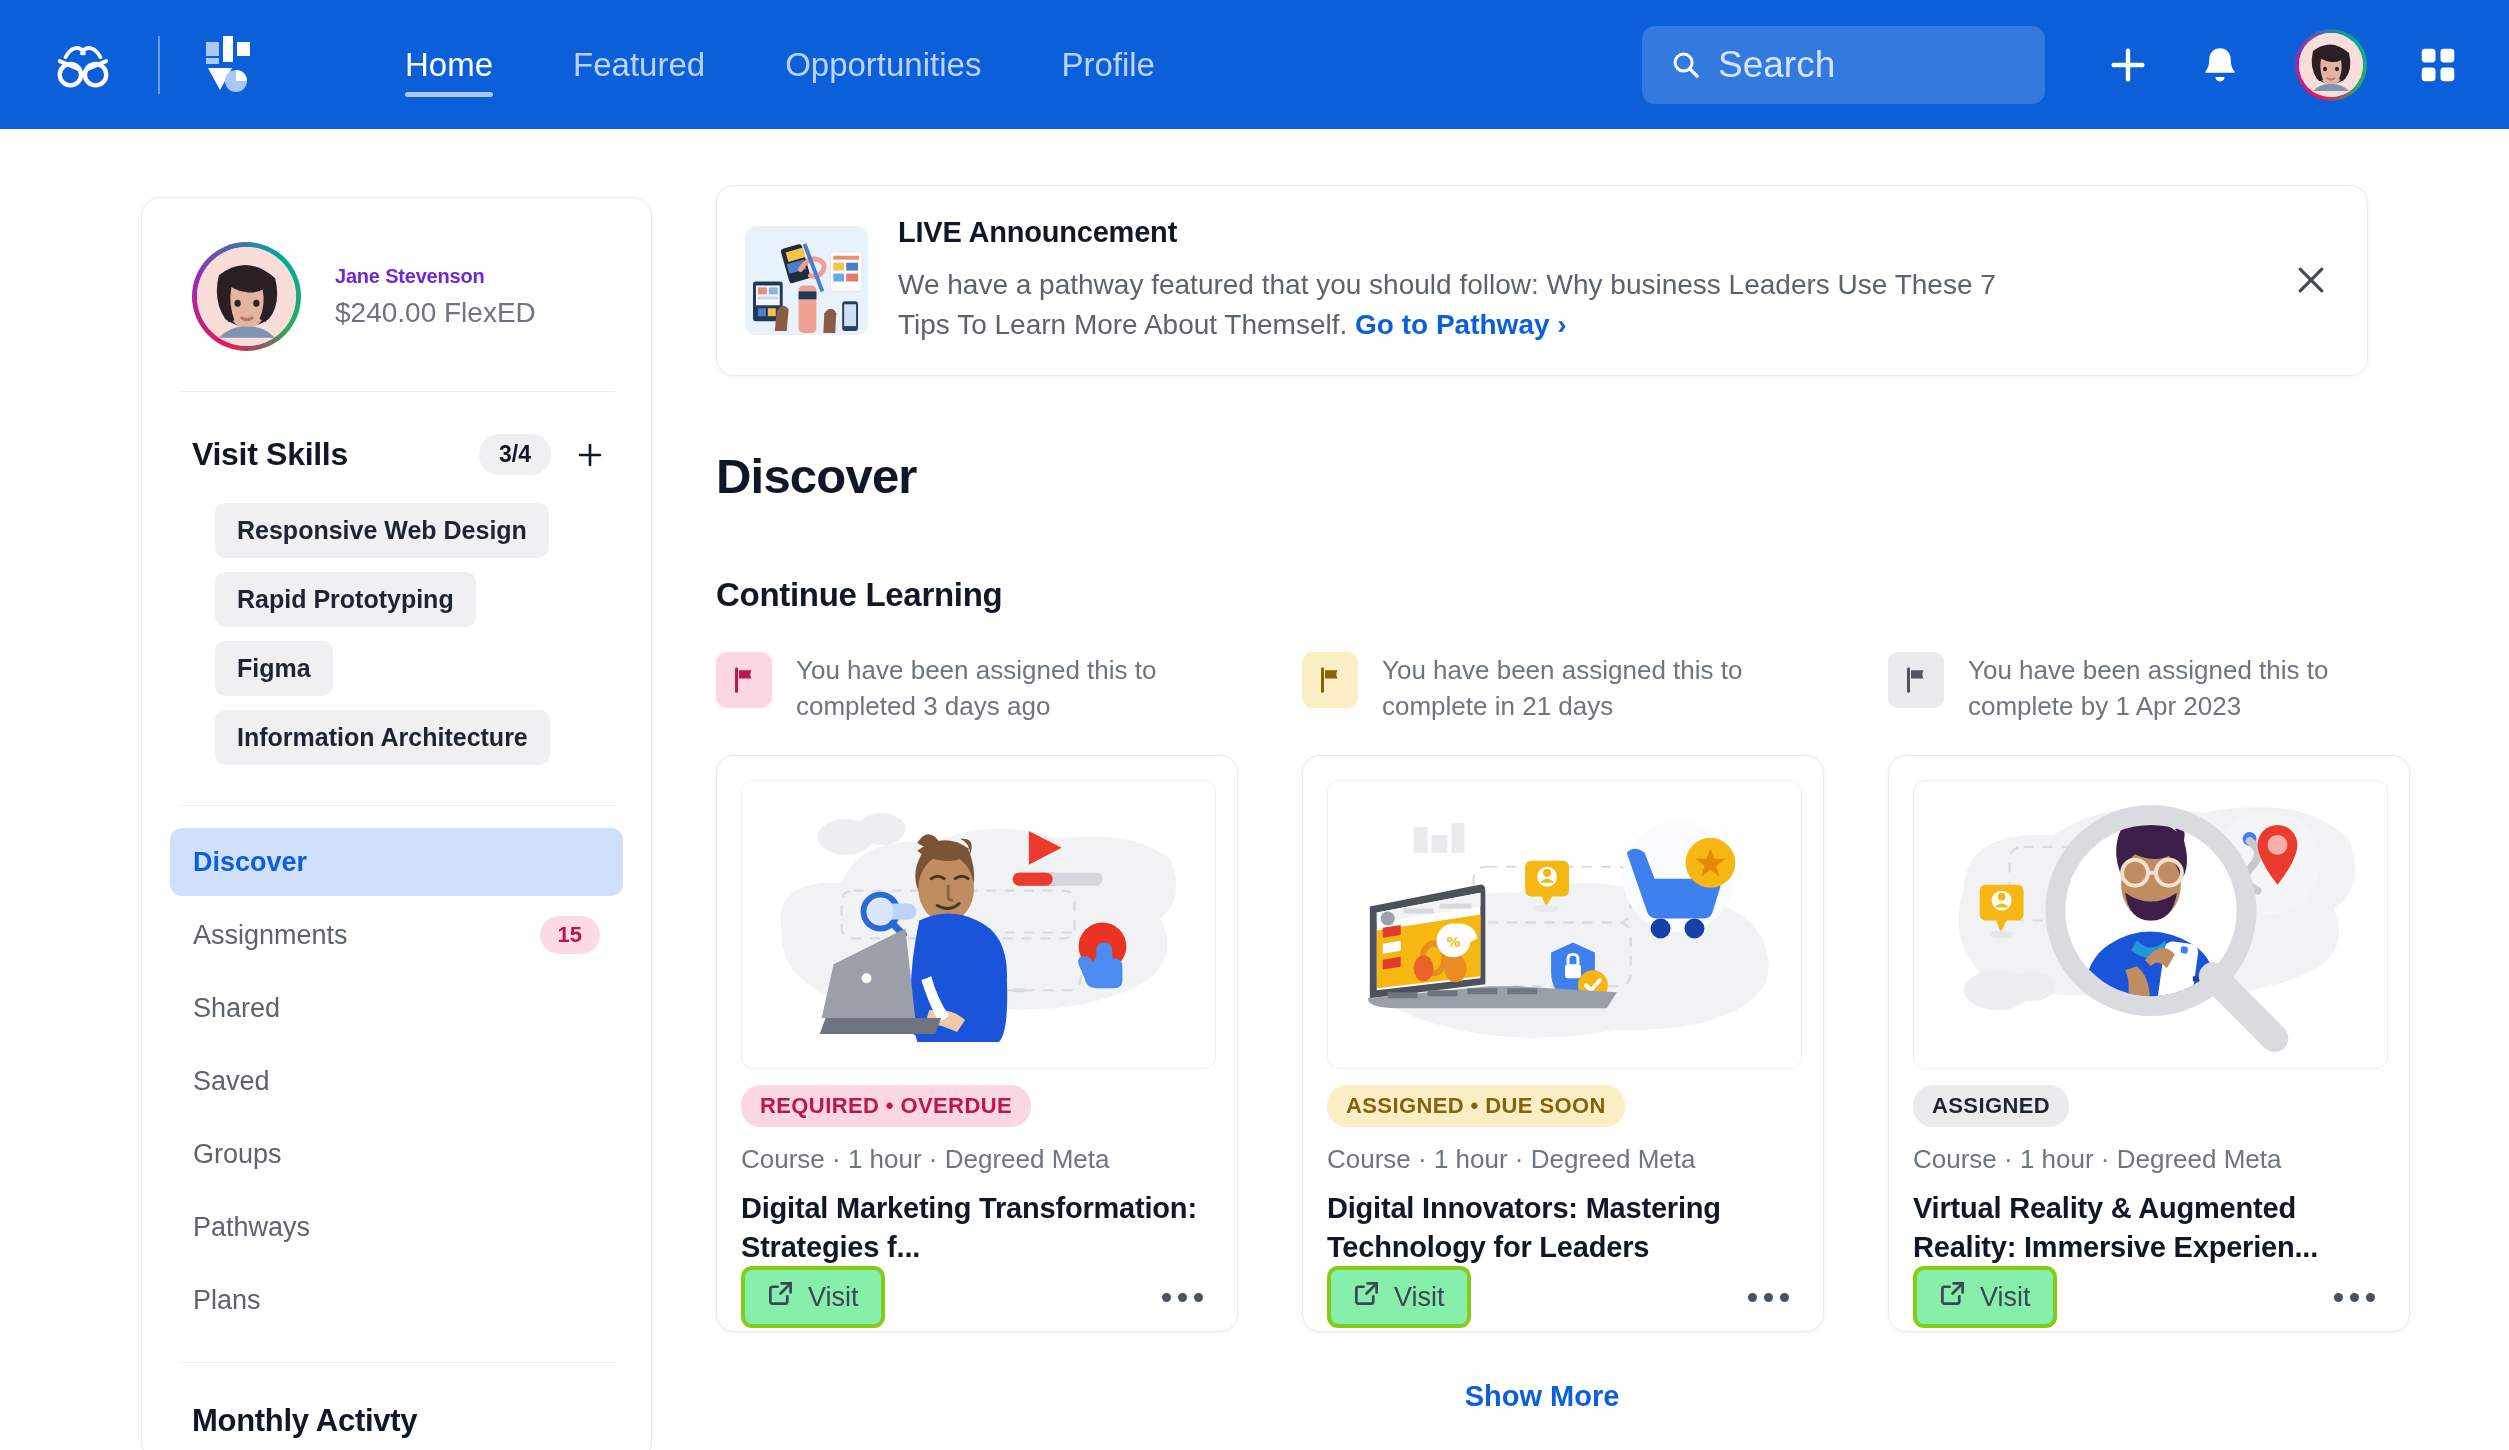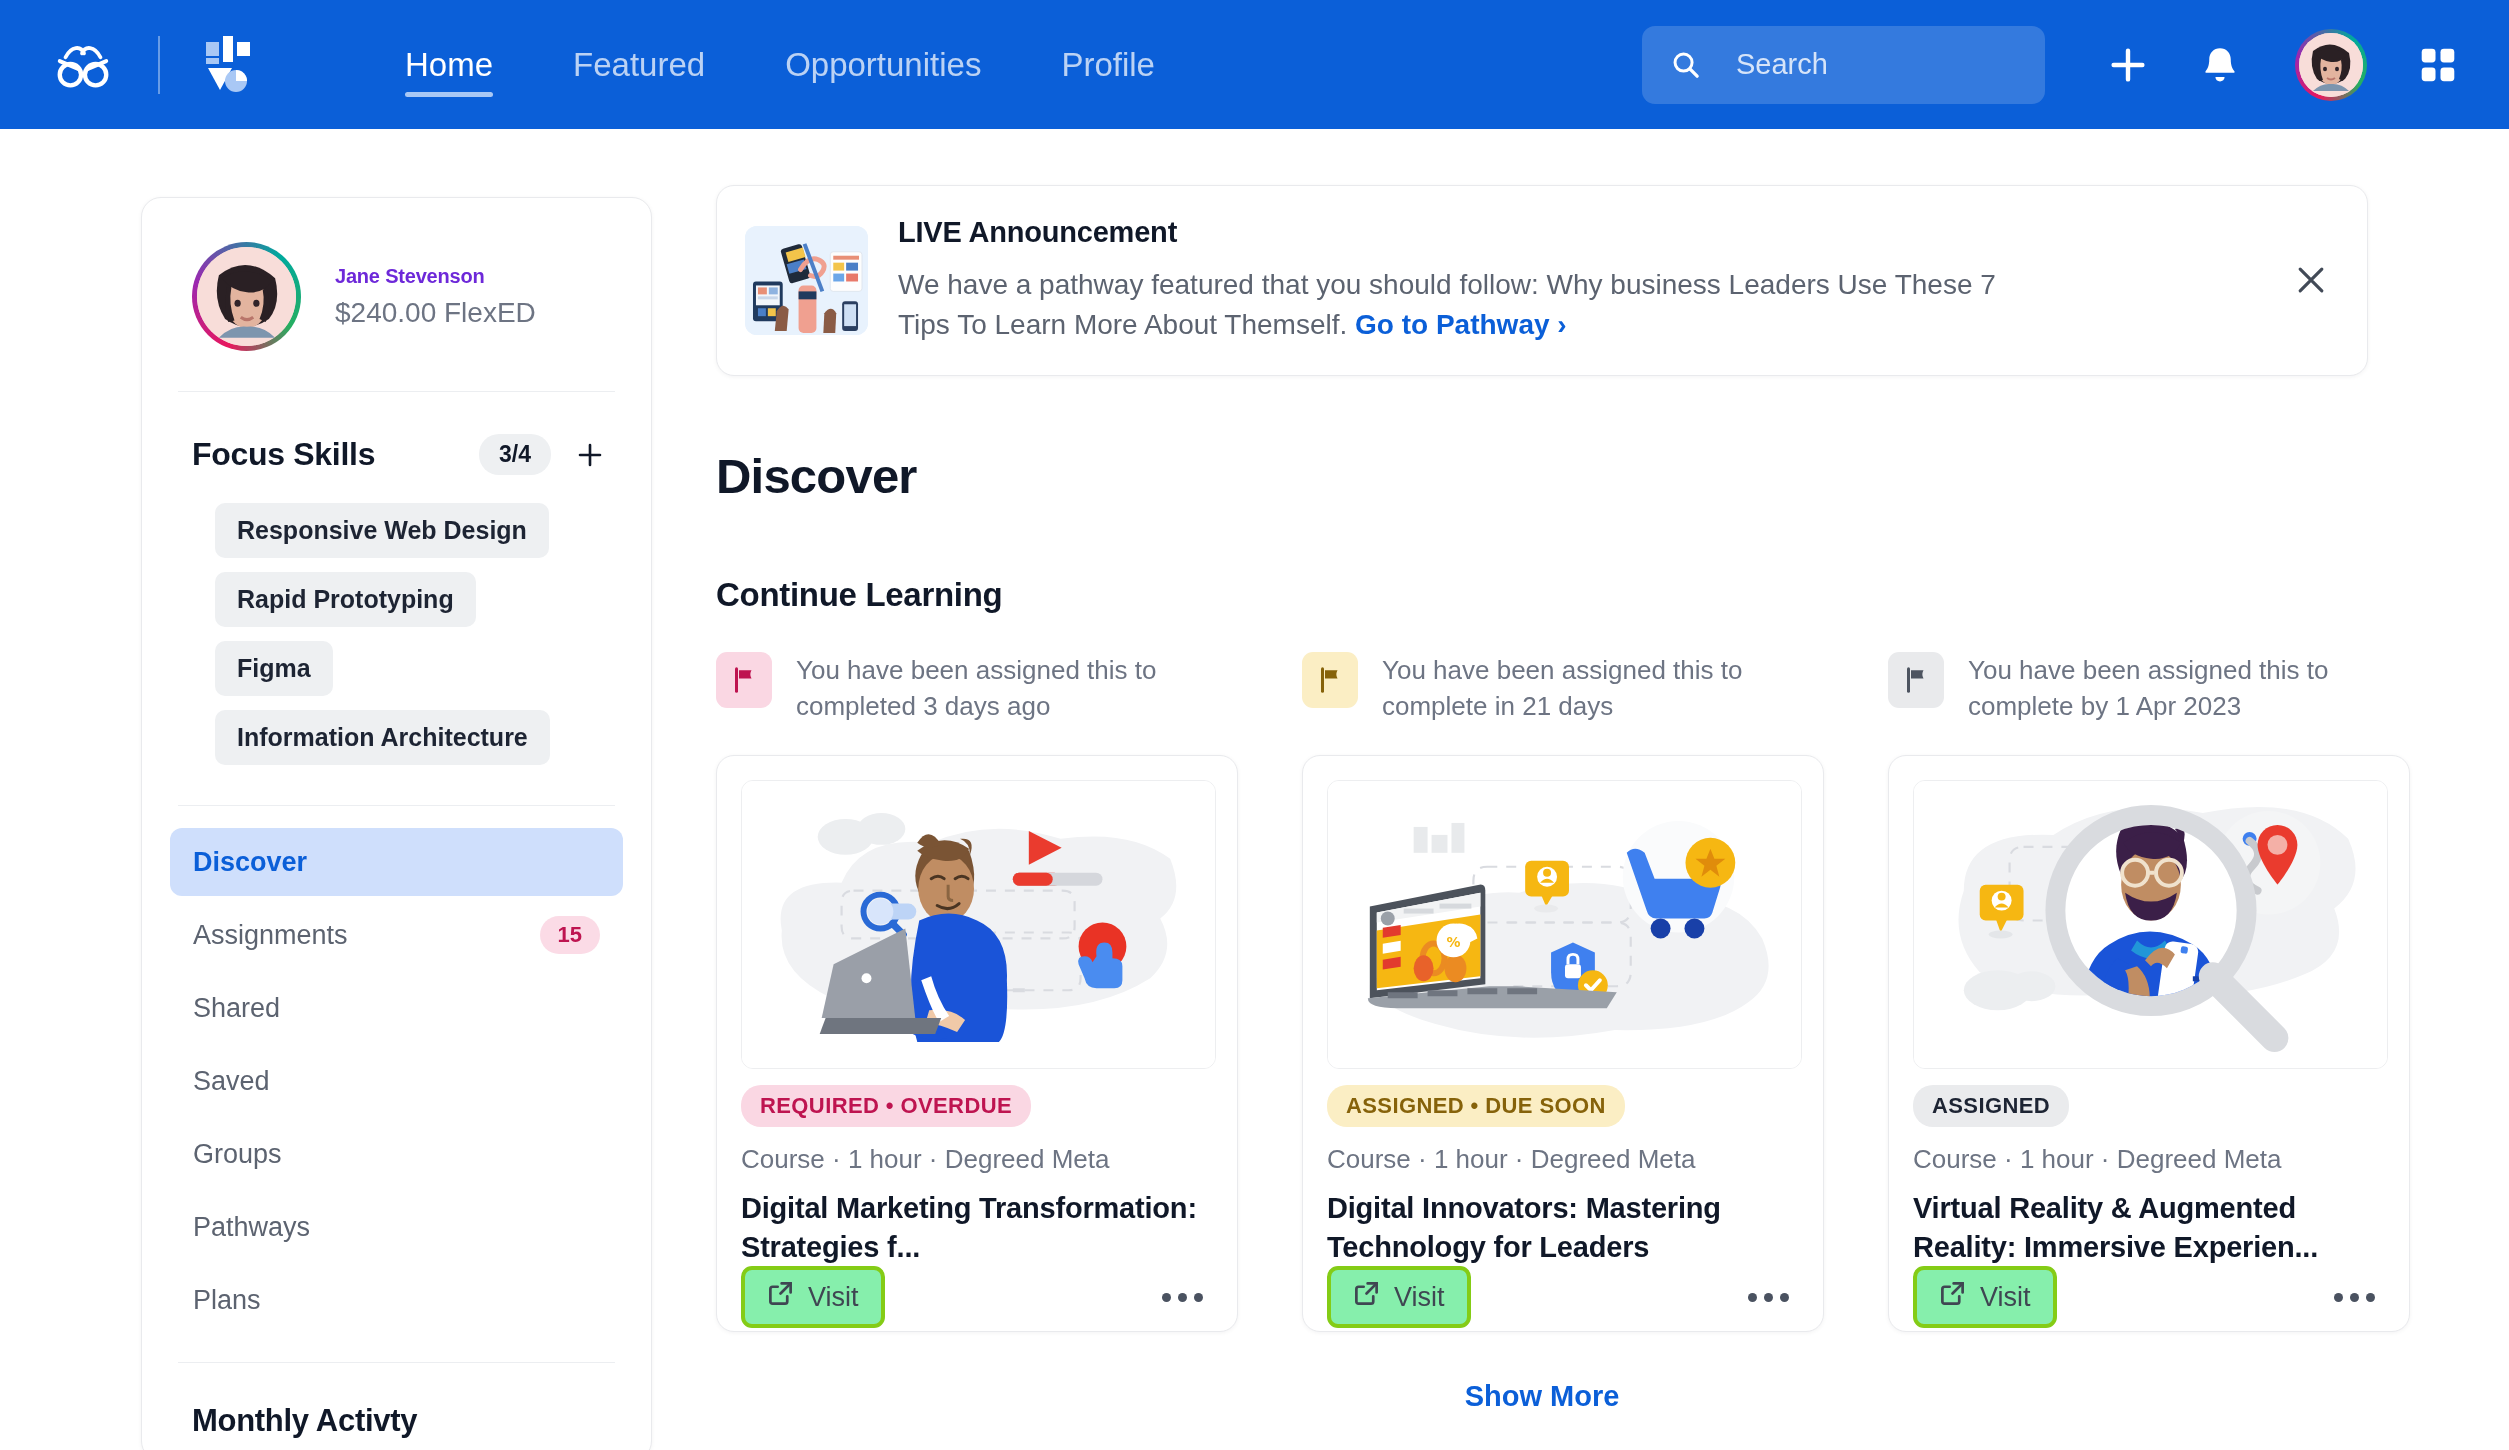--- a/index.html
+++ b/index.html
@@ -46,21 +46,21 @@
   }
   .search-box {
     width: 403px; height: 78px; border-radius: 13px;
     background: rgba(255,255,255,.17);
     display: flex; align-items: center; padding: 0 28px;
     cursor: text;
   }
   .search-box .mag { width: 31px; height: 31px; flex: 0 0 auto; }
   .search-input {
     border: none; outline: none; background: transparent;
-    color: #fff; font-size: 29px; margin-left: 35px; width: 100%;
+    color: #fff; font-size: 37px; margin-left: 17px; width: 100%;
     font-family: "Liberation Sans", sans-serif;
   }
   .search-input::placeholder { color: rgba(255,255,255,.80); }
 
   .hicon { width: 46px; height: 46px; margin-left: 46px; cursor: pointer; flex:0 0 auto;}
   .plus-btn { margin-left: 60px; }
   .avatar-wrap {
     width: 72px; height: 72px; margin-left: 52px; position: relative;
     border-radius: 50%; cursor: pointer; flex: 0 0 auto;
   }
@@ -361,21 +361,21 @@
         </div>
         <div class="profile-text">
           <div class="profile-name">Jane Stevenson</div>
           <div class="profile-sub">$240.00 FlexED</div>
         </div>
       </div>
 
       <div class="hr"></div>
 
       <div class="focus-head">
-        <div class="focus-title">Focus Skills</div>
+        <div class="focus-title">Visit Skills</div>
         <div class="focus-count">3/4</div>
         <span class="focus-plus">
           <svg viewBox="0 0 24 24" width="30" height="30">
             <path d="M12 4 V20 M4 12 H20" stroke="#101828" stroke-width="2.1" stroke-linecap="round"></path>
           </svg>
         </span>
       </div>
 
       <div class="chips">
         <div class="chip" style="flex:0 0 100%;max-width:fit-content">Responsive Web Design</div>

